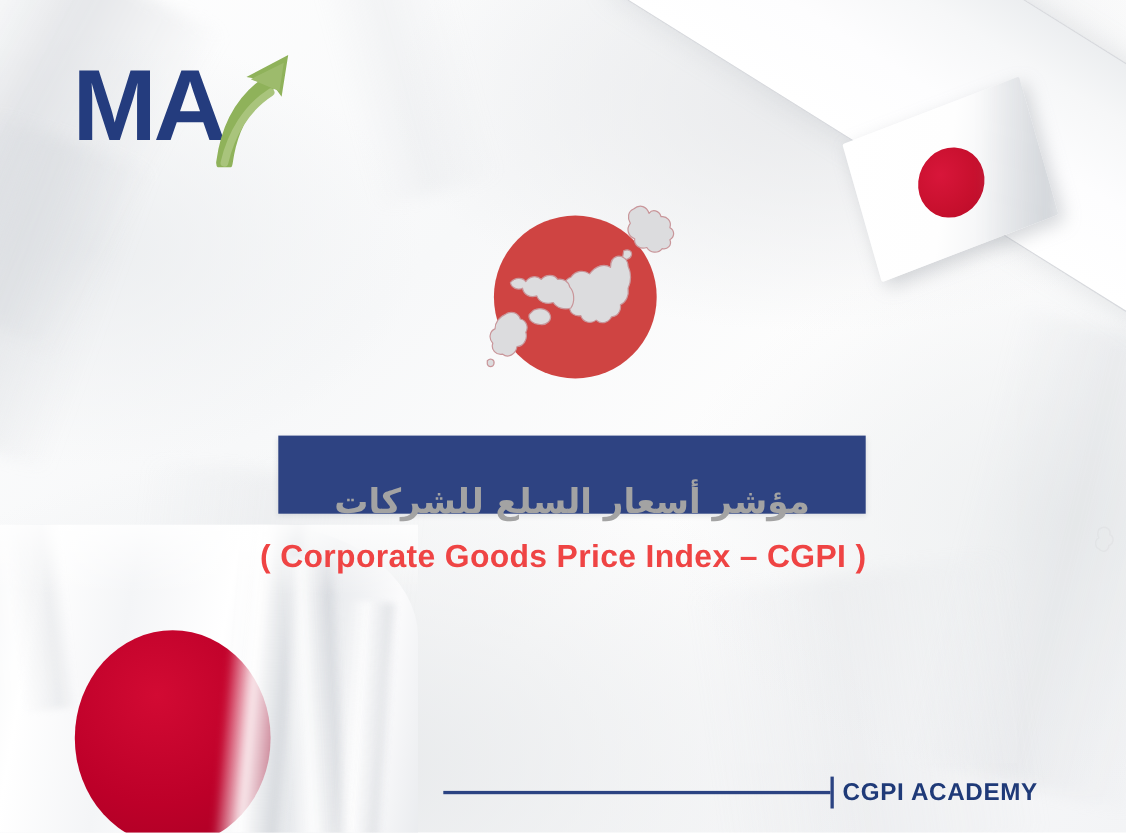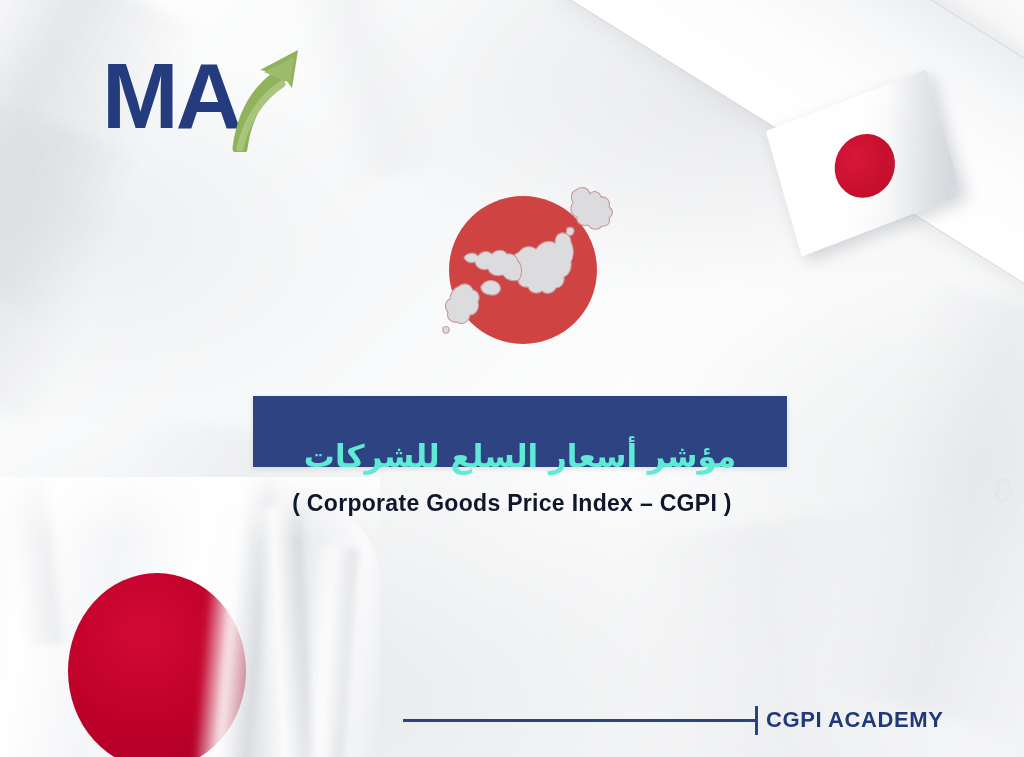--- a/index.html
+++ b/index.html
@@ -131,21 +131,20 @@
     background: linear-gradient(180deg, #ffffff 0%, rgba(255,255,255,.0) 100%);
   }
 
   
   .logo {
     position: absolute;
     left: 66px;
     top: 46px;
     width: 200px;
     height: 106px;
-    margin-left: 36px;
   }
   .logo .ma-text {
     position: absolute;
     left: 0; top: 0;
     font-family: "Liberation Sans", sans-serif;
     font-weight: 700;
     font-size: 92px;
     letter-spacing: -3px;
     line-height: 100px;
     color: #243c7e;
@@ -188,39 +187,39 @@
     height: 71px;
     background: #2e4382;
     display: flex;
     align-items: center;
     justify-content: center;
     box-shadow: 0 2px 5px rgba(120,126,140,.22);
   }
   .title-banner .title-ar {
     direction: rtl;
     unicode-bidi: isolate;
-    color: #5eead4;
+    color: #a3a3a3;
     font-family: "DejaVu Sans", sans-serif;
     font-weight: 700;
     font-size: 31px;
     letter-spacing: 0px;
     white-space: nowrap;
     margin-top: 48px;
   }
 
   
   .subtitle {
     position: absolute;
     left: 0; right: 0;
     top: 490px;
     text-align: center;
-    color: #0f172a;
+    color: #ef4444;
     font-family: "Liberation Sans", sans-serif;
     font-weight: 700;
-    font-size: 23px;
+    font-size: 29px;
     letter-spacing: .3px;
     white-space: nowrap;
   }
 
   
   .footer {
     position: absolute;
     left: 403px;
     top: 703px;
     width: 560px;

